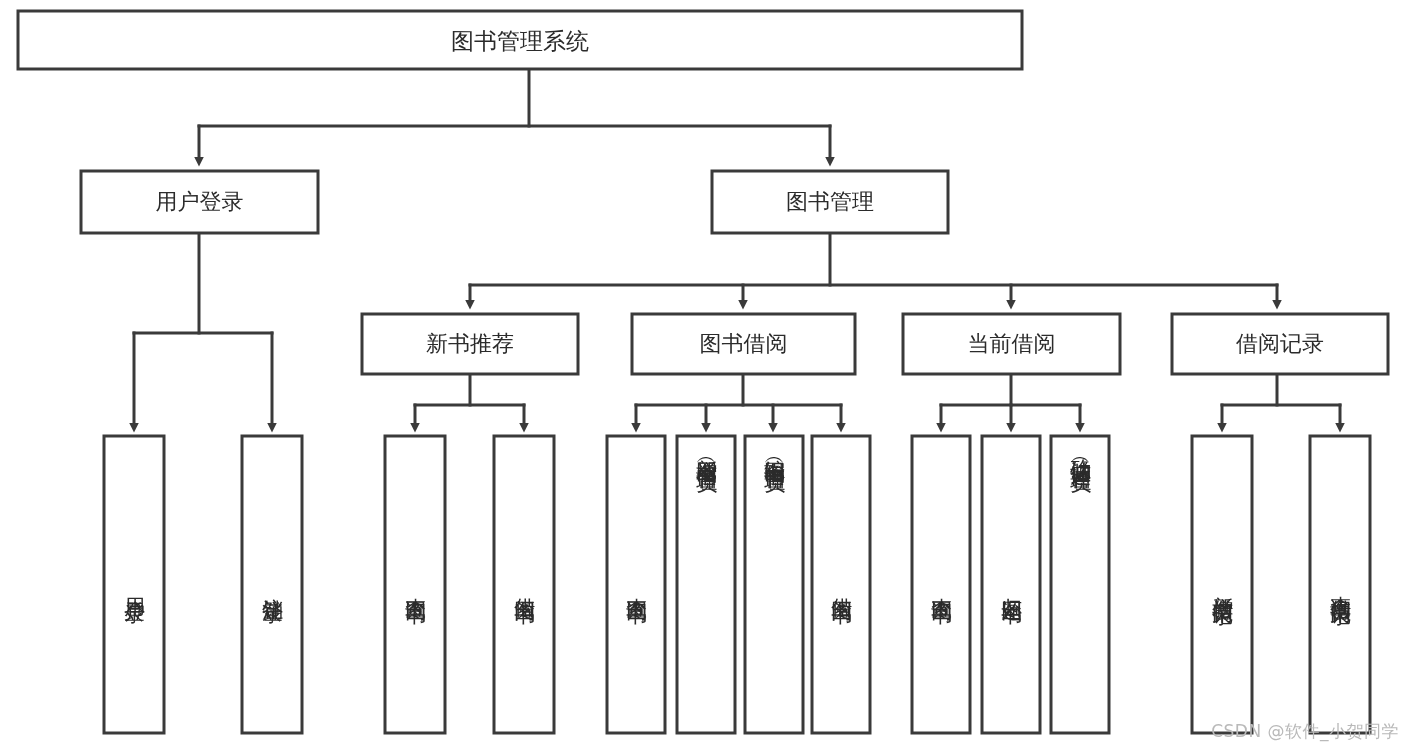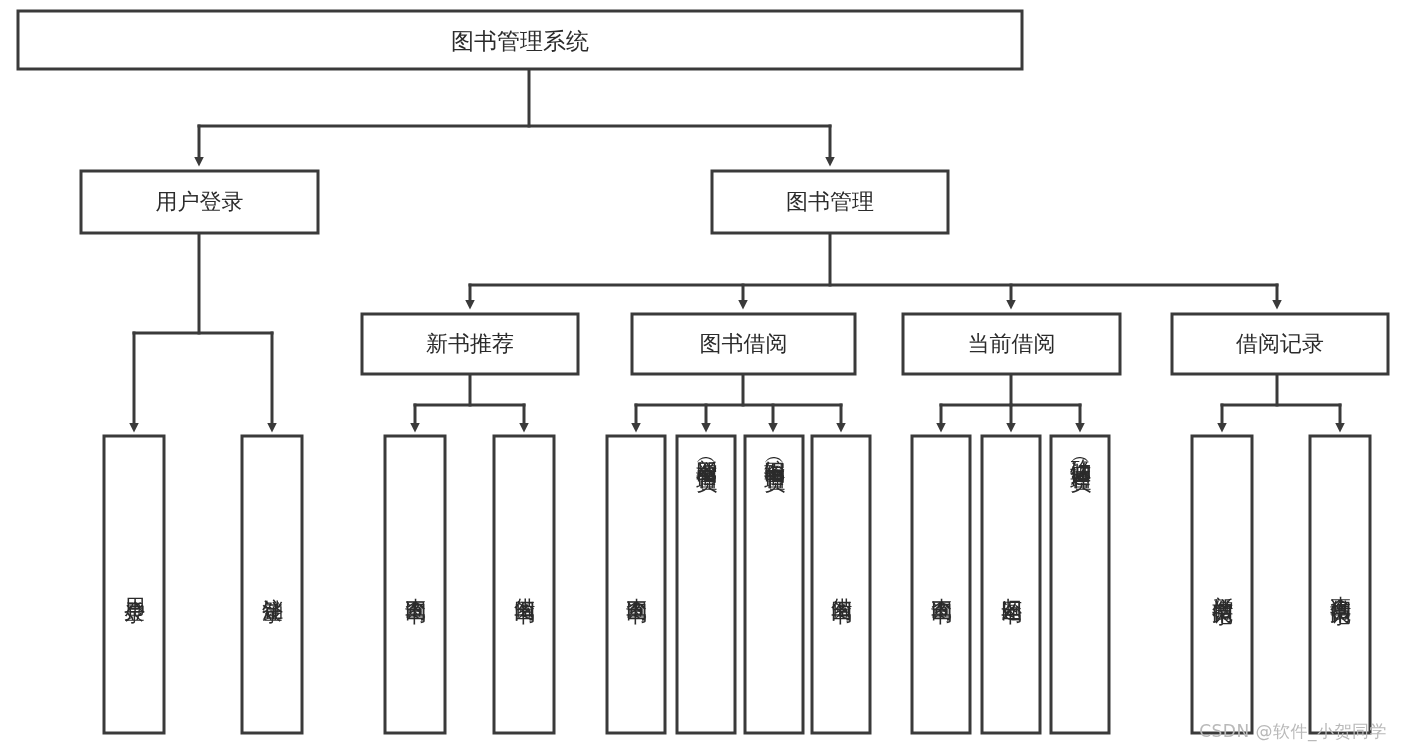--- a/index.html
+++ b/index.html
@@ -34,21 +34,21 @@
     font-family:"DejaVu Sans","Liberation Sans",sans-serif;
     font-size:21px;
     line-height:1.12;
     letter-spacing:2px;
     color:#2b2b2b;
     white-space:nowrap;
     text-align:center;
   }
   #watermark{
     position:absolute;
-    right:18px;
+    right:6px;
     bottom:4px;
     font-family:"DejaVu Sans","Liberation Sans",sans-serif;
     font-size:17px;
     color:#b9b9b9;
     letter-spacing:0.5px;
     user-select:none;
   }
 </style>
 </head>
 <body>

